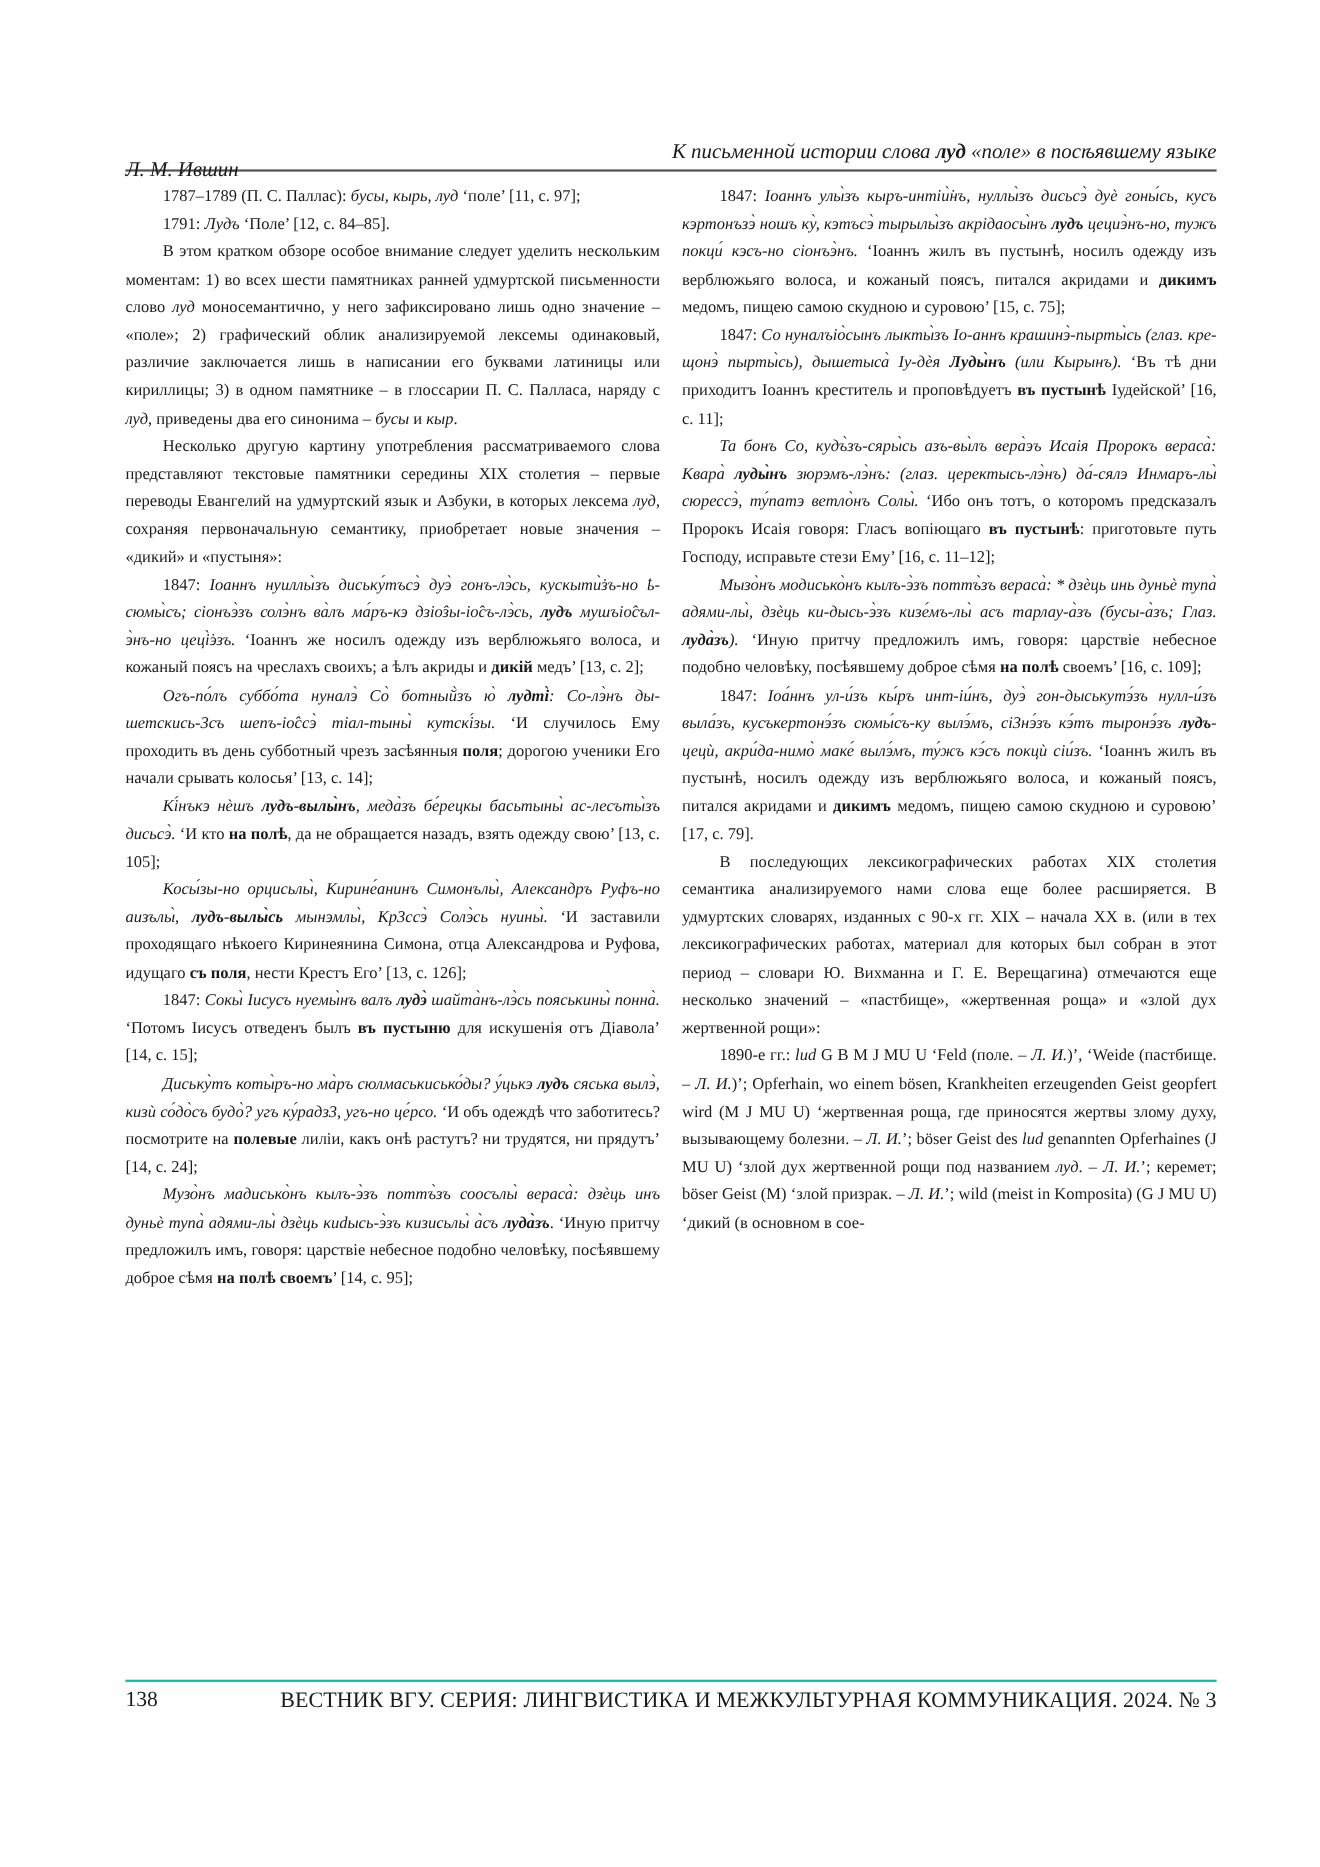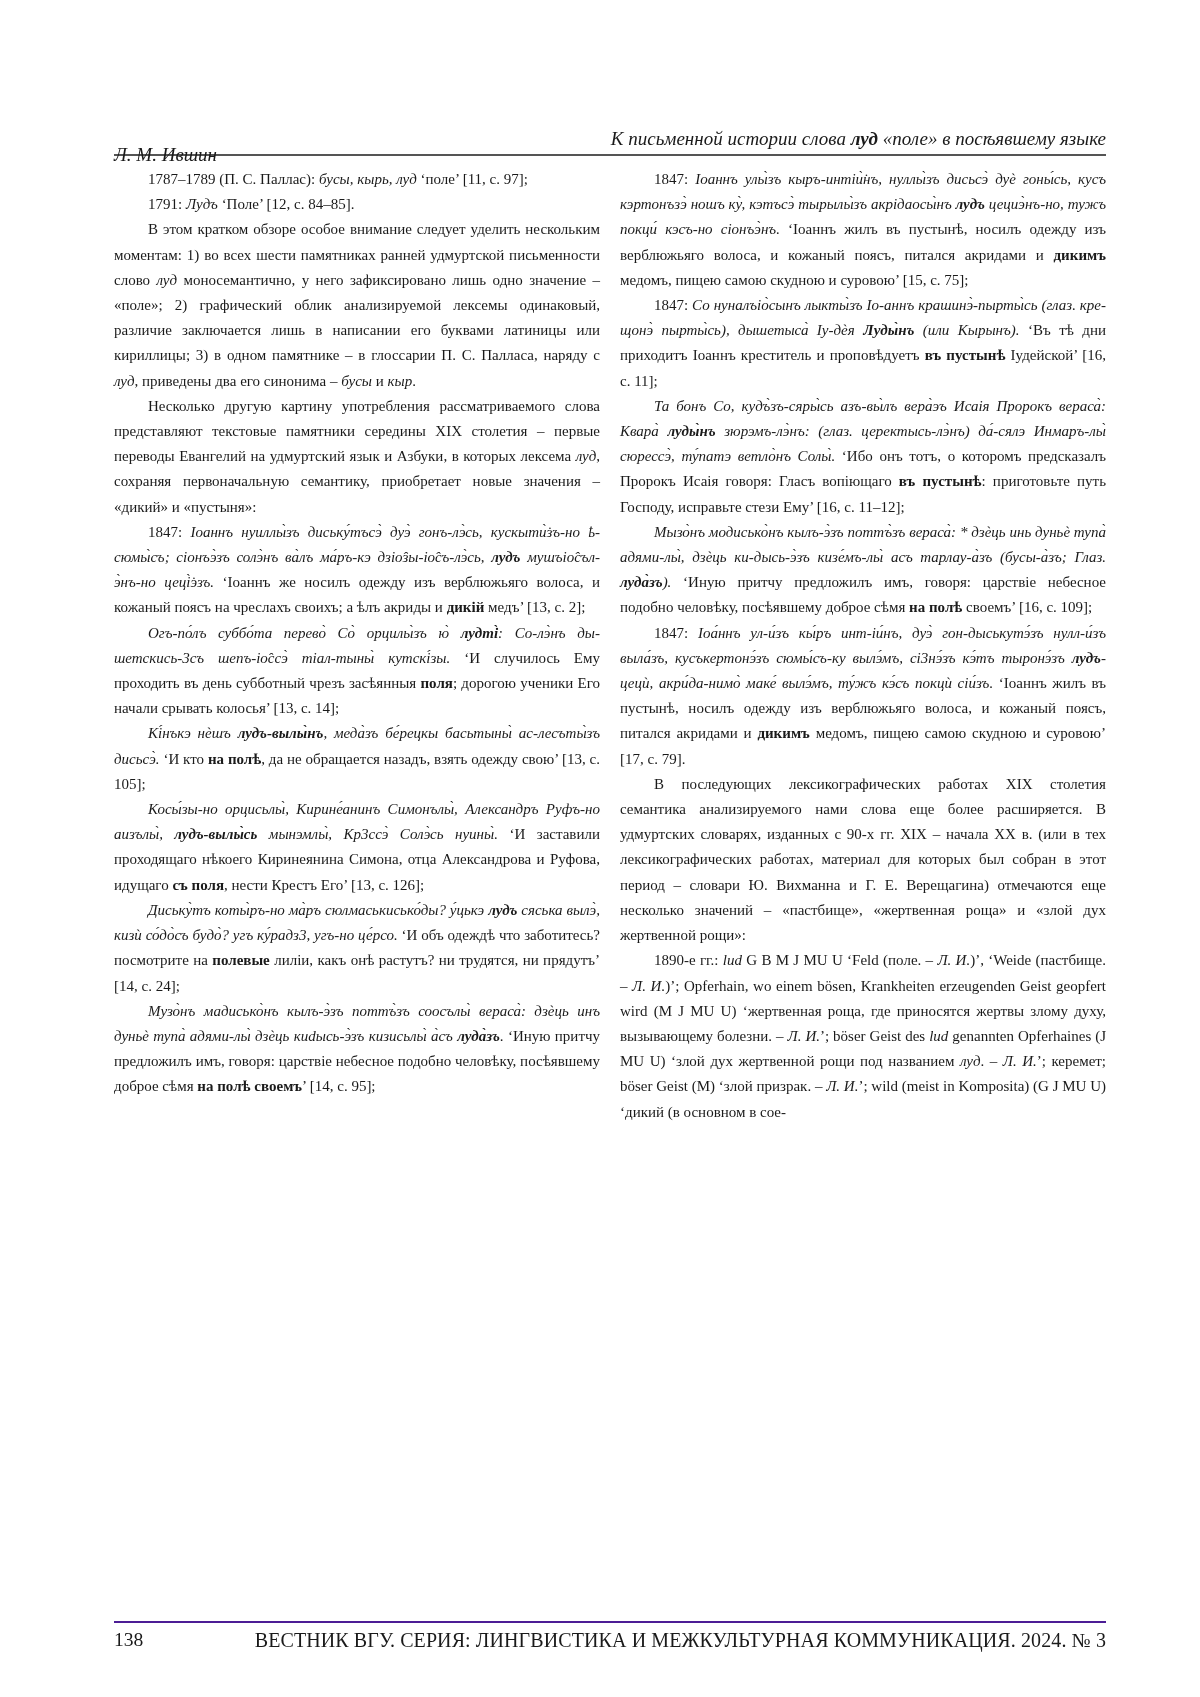--- a/index.html
+++ b/index.html
@@ -10,41 +10,42 @@
   .header .left { position: absolute; left: 0; top: 4px; font-style: italic; font-size: 19px; margin-top: 16px; }
   .header .right { position: absolute; right: 0; top: 4px; font-style: italic; font-size: 19px; }
   .col { position: absolute; top: 167px; width: 486px; font-size: 15px; line-height: 25.2px;
          text-align: justify; hyphens: manual; }
   .col.left { left: 114px; }
   .col.right { left: 620px; width: 486px; }
   .col p { margin: 0; text-indent: 34px; }
   .i { font-style: italic; }
   .b { font-weight: bold; }
   .bi { font-weight: bold; font-style: italic; }
-  .footer { position: absolute; left: 114px; top: 1621px; width: 992px; border-top: 2px solid #4c1d95; }
+  .footer { position: absolute; left: 114px; top: 1527px; width: 992px; border-top: 2px solid #14b8a6; }
   .footer .page { position: absolute; left: 0; top: 6px; font-size: 19.6px; }
   .footer .journal { position: absolute; right: 0; top: 6px; font-size: 20px; letter-spacing: 0.1px; }
 </style>
 </head>
 <body>
 
 <div class="header">
   <span class="left">Л. М. Ившин</span>
   <span class="right"><span class="i">К письменной истории слова </span><span class="bi">луд</span><span class="i"> «поле» в посѣявшему языке</span></span>
 </div>
 
 <div class="col left">
     <p><span>1787–1789 (П. С. Паллас): </span><span class="i">бусы, кырь, луд</span><span> ‘поле’ [11, с. 97];</span></p>
     <p><span>1791: </span><span class="i">Лудъ</span><span> ‘Поле’ [12, с. 84–85].</span></p>
     <p><span>В этом кратком обзоре особое внимание следует уделить нескольким моментам: 1) во всех шести памятниках ранней удмуртской письменности слово </span><span class="i">луд</span><span> моносемантично, у него зафиксировано лишь одно значение – «поле»; 2) графический облик анализируемой лексемы одинаковый, различие заключается лишь в написании его буквами латиницы или кириллицы; 3) в одном памятнике – в глоссарии П. С. Палласа, наряду с </span><span class="i">луд</span><span>, приведены два его синонима – </span><span class="i">бусы</span><span> и </span><span class="i">кыр</span><span>.</span></p>
     <p><span>Несколько другую картину употребления рас­сматриваемого слова представляют текстовые па­мятники середины XIX столетия – первые перево­ды Евангелий на удмуртский язык и Азбуки, в ко­торых лексема </span><span class="i">луд</span><span>, сохраняя первоначальную се­мантику, приобретает новые значения – «дикий» и «пустыня»:</span></p>
     <p><span>1847: </span><span class="i">Іоаннъ нуиллы̀зъ диську́тъсэ̀ дуэ̀ гонъ-лэ̀сь, кускыти̇̀зъ-но ҍ-сюмы̀съ; сіонъэ̀зъ солэ̀нъ ва̀лъ ма́ръ-кэ дзіо̂зы-іо̂съ-лэ̀сь, </span><span class="bi">лудъ</span><span class="i"> мушъіо̂съл­э̀нъ-но цеці̇̀эзъ.</span><span> ‘Іоаннъ же носилъ одежду изъ верблюжьяго волоса, и кожаный поясъ на чреслахъ своихъ; а ѣлъ акриды и </span><span class="b">дикій</span><span> медъ’ [13, с. 2];</span></p>
-    <p><span class="i">Огъ-по́лъ суббо́та перево̀ Со̀ орцилы̀зъ ю̀ </span><span class="bi">лудті̀</span><span class="i">: Со-лэ̀нъ ды-шетскись-3съ шепъ-іо̂ссэ̀ тіал-тыны̀ кутскі́зы.</span><span> ‘И случилось Ему проходить въ день суб­ботный чрезъ засѣянныя </span><span class="b">поля</span><span>; дорогою ученики Его начали срывать колосья’ [13, с. 14];</span></p>
+    <p><span class="i">Огъ-по́лъ суббо́та нуналэ̀ Со̀ ботный̀зъ ю̀ </span><span class="bi">лудті̀</span><span class="i">: Со-лэ̀нъ ды-шетскись-3съ шепъ-іо̂ссэ̀ тіал-тыны̀ кутскі́зы.</span><span> ‘И случилось Ему проходить въ день суб­ботный чрезъ засѣянныя </span><span class="b">поля</span><span>; дорогою ученики Его начали срывать колосья’ [13, с. 14];</span></p>
     <p><span class="i">Кі́нъкэ нѐшъ </span><span class="bi">лудъ-вылы̀нъ</span><span class="i">, меда̀зъ бе́рецкы басьтыны̀ ас-лесъты̀зъ дисьсэ̀.</span><span> ‘И кто </span><span class="b">на полѣ</span><span>, да не обращается назадъ, взять одежду свою’ [13, с. 105];</span></p>
     <p><span class="i">Косы́зы-но орцисьлы̀, Кирине́анинъ Симонълы̀, Александръ Руфъ-но аизълы̀, </span><span class="bi">лудъ-вылы̀сь</span><span class="i"> мынэмлы̀, Кр3ссэ̀ Солэ̀сь нуины̀.</span><span> ‘И заставили проходящаго нѣкоего Киринеянина Симона, отца Александрова и Руфова, идущаго </span><span class="b">съ поля</span><span>, нести Крестъ Его’ [13, с. 126];</span></p>
+    <p><span>1847: </span><span class="i">Сокы̀ Іисусъ нуемы̀нъ валъ </span><span class="bi">лудэ̀</span><span class="i"> шайта̀нъ-лэ̀сь пояськины̀ понна̀.</span><span> ‘Потомъ Іисусъ отведенъ былъ </span><span class="b">въ пустыню</span><span> для искушенія отъ Діавола’ [14, с. 15];</span></p>
     <p><span class="i">Диську̀тъ коты̀ръ-но ма̀ръ сюлмаськисько́ды? у́цькэ </span><span class="bi">лудъ</span><span class="i"> сяська вылэ̀, кизѝ со́до̀съ будо̀? угъ ку́радз3, угъ-но це́рсо.</span><span> ‘И объ одеждѣ что заботитесь? посмо­трите на </span><span class="b">полевые</span><span> лиліи, какъ онѣ растутъ? ни тру­дятся, ни прядутъ’ [14, с. 24];</span></p>
     <p><span class="i">Музо̀нъ мадисько̀нъ кылъ-э̀зъ поттъ̀зъ соосълы̀ вераса̀: дзѐць инъ дуньѐ тупа̀ адями-лы̀ дзѐць ки­dысь-э̀зъ кизисьлы̀ а̀съ </span><span class="bi">луда̀зъ</span><span>. ‘Иную притчу пред­ложилъ имъ, говоря: царствіе небесное подобно че­ловѣку, посѣявшему доброе сѣмя </span><span class="b">на полѣ своемъ</span><span>’ [14, с. 95];</span></p>
   </div>
 <div class="col right">
     <p><span>1847: </span><span class="i">Іоаннъ улы̀зъ кыръ-интіи̇̀нъ, нуллы̀зъ дись­сэ̀ дуѐ гоны́сь, кусъ кэртонъзэ̀ ношъ ку̀, кэтъсэ̀ ты­рылы̀зъ акрідаосы̀нъ </span><span class="bi">лудъ</span><span class="i"> цециэ̀нъ-но, тужъ покци́ кэсъ-но сіонъэ̀нъ.</span><span> ‘Іоаннъ жилъ въ пустынѣ, носилъ одежду изъ верблюжьяго волоса, и кожаный поясъ, питался акридами и </span><span class="b">дикимъ</span><span> медомъ, пищею самою скудною и суровою’ [15, с. 75];</span></p>
     <p><span>1847: </span><span class="i">Со нуналъіо̀сынъ лыкты̀зъ Іо-аннъ кра­шинэ̀-пырты̀сь (глаз. кре-щонэ̀ пырты̀сь), дышетыса̀ Іу-дѐя </span><span class="bi">Луды̀нъ</span><span class="i"> (или Кырынъ).</span><span> ‘Въ тѣ дни приходитъ Іоаннъ креститель и проповѣдуетъ </span><span class="b">въ пустынѣ</span><span> Іу­дейской’ [16, с. 11];</span></p>
     <p><span class="i">Та бонъ Со, кудъ̀зъ-сяры̀сь азъ-вы̀лъ вера̀эъ Исаія Пророкъ вераса̀: Квара̀ </span><span class="bi">луды̀нъ</span><span class="i"> зюрэмъ-лэ̀нъ: (глаз. церектысь-лэ̀нъ) да́-сялэ Инмаръ-лы̀ сюрессэ̀, ту́патэ ветло̀нъ Солы̀.</span><span> ‘Ибо онъ тотъ, о которомъ предсказалъ Пророкъ Исаія говоря: Гласъ вопіющаго </span><span class="b">въ пустынѣ</span><span>: приготовьте путь Господу, исправьте стези Ему’ [16, с. 11–12];</span></p>
     <p><span class="i">Мызо̀нъ модисько̀нъ кылъ-э̀зъ поттъ̀зъ вераса̀: * дзѐць инь дуньѐ тупа̀ адями-лы̀, дзѐць ки-дысь-э̀зъ кизе́мъ-лы̀ асъ тарлау-а̀зъ (бусы-а̀зъ; Глаз. </span><span class="bi">луда̀зъ</span><span class="i">).</span><span> ‘Иную притчу предложилъ имъ, говоря: царствіе небесное подобно человѣку, посѣявшему доброе сѣмя </span><span class="b">на полѣ</span><span> своемъ’ [16, с. 109];</span></p>
     <p><span>1847: </span><span class="i">Іоа́ннъ ул-и́зъ кы́ръ инт-іи́нъ, дуэ̀ гон-дысь­кутэ́зъ нулл-и́зъ выла́зъ, кусъкертонэ́зъ сюмы́съ-ку вылэ́мъ, сі3нэ́зъ кэ́тъ тыронэ́зъ </span><span class="bi">лудъ</span><span class="i">-цецѝ, акри́да-ни­мо̀ маке́ вылэ́мъ, ту́жъ кэ́съ покцѝ сіи́зъ.</span><span> ‘Іоаннъ жилъ въ пустынѣ, носилъ одежду изъ верблюжьяго волоса, и кожаный поясъ, питался акридами и </span><span class="b">дикимъ</span><span> ме­домъ, пищею самою скудною и суровою’ [17, с. 79].</span></p>
     <p><span>В последующих лексикографических работах XIX столетия семантика анализируемого нами слова еще более расширяется. В удмуртских словарях, из­данных с 90-х гг. XIX – начала XX в. (или в тех лек­сикографических работах, материал для которых был собран в этот период – словари Ю. Вихманна и Г. Е. Верещагина) отмечаются еще несколько значе­ний – «пастбище», «жертвенная роща» и «злой дух жертвенной рощи»:</span></p>

